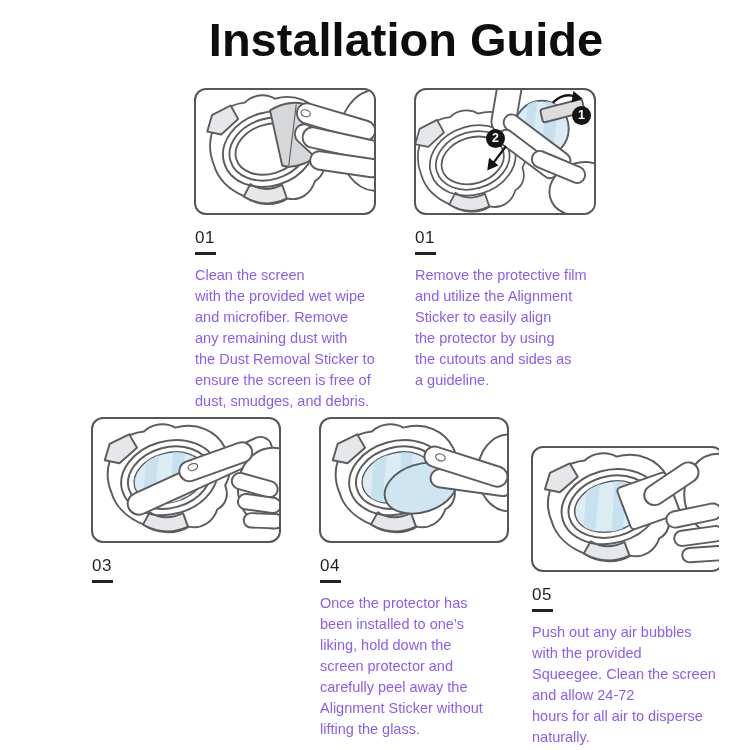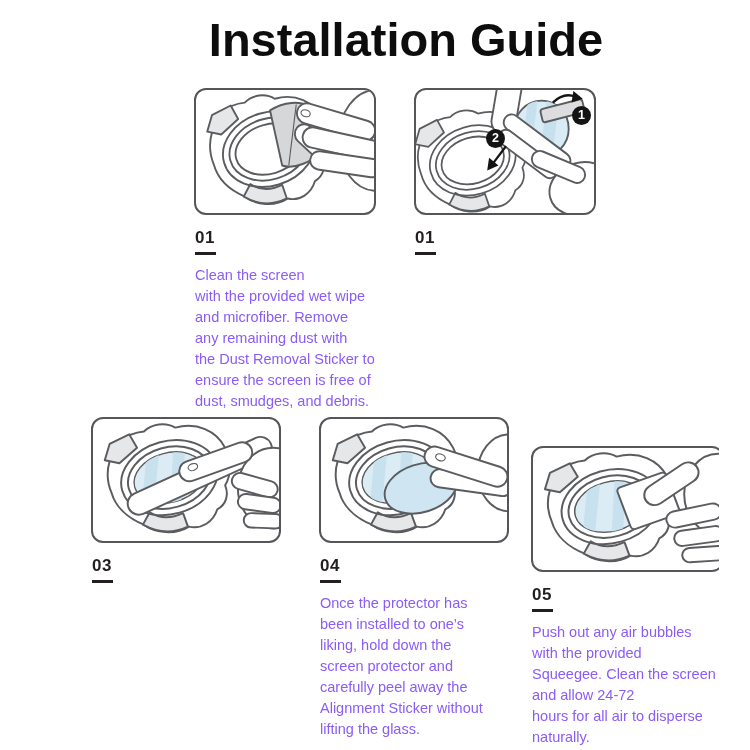--- a/index.html
+++ b/index.html
@@ -25,21 +25,21 @@
   .step-3 .fig,.step-4 .fig,.step-5 .fig{height:126px;}
   .fig svg{display:block;width:100%;height:100%;}
   .marker{
     position:absolute;width:19px;height:19px;border-radius:50%;
     background:#141414;color:#ffffff;font-size:12.5px;font-weight:700;
     display:flex;align-items:center;justify-content:center;line-height:1;
   }
   .m1{left:156px;top:16px;}
   .m2{left:70px;top:39px;}
   .num{
-    margin:13px 0 0 1px;font-size:17px;font-weight:700;color:#231f20;
+    margin:13px 0 0 1px;font-size:17px;font-weight:400;color:#231f20;
     letter-spacing:0.5px;
   }
   .num::after{content:"";display:block;width:21px;height:3px;background:#231f20;margin-top:4px;}
   .desc{
     margin:10px 0 0 1px;font-size:14.5px;line-height:21px;color:#8b5cf6;
     white-space:pre-line;width:205px;
   }
   .hidden-defs{position:absolute;width:0;height:0;overflow:hidden;}
 </style>
 </head>
@@ -136,20 +136,26 @@
         </g>
         <g fill="#141414">
           <path d="M96,58 L82,76" fill="none" stroke="#141414" stroke-width="2.4"></path>
           <polygon points="76,83 78,70 88,78"></polygon>
         </g>
       </svg>
       <div class="marker m1">1</div>
       <div class="marker m2">2</div>
     </div>
     <h2 class="num">01</h2>
+    <p class="desc">Remove the protective film
+and utilize the Alignment
+Sticker to easily align
+the protector by using
+the cutouts and sides as
+a guideline.</p>
   </section>
 
   <section class="step step-3">
     <div class="fig">
       <svg viewBox="0 0 190 127" preserveAspectRatio="none">
         <g>
             <use href="#w-body"></use>
             <use href="#w-face-blue"></use>
           </g>
         <g fill="#ffffff" stroke="#5b5c5f" stroke-width="2" stroke-linejoin="round" stroke-linecap="round">

